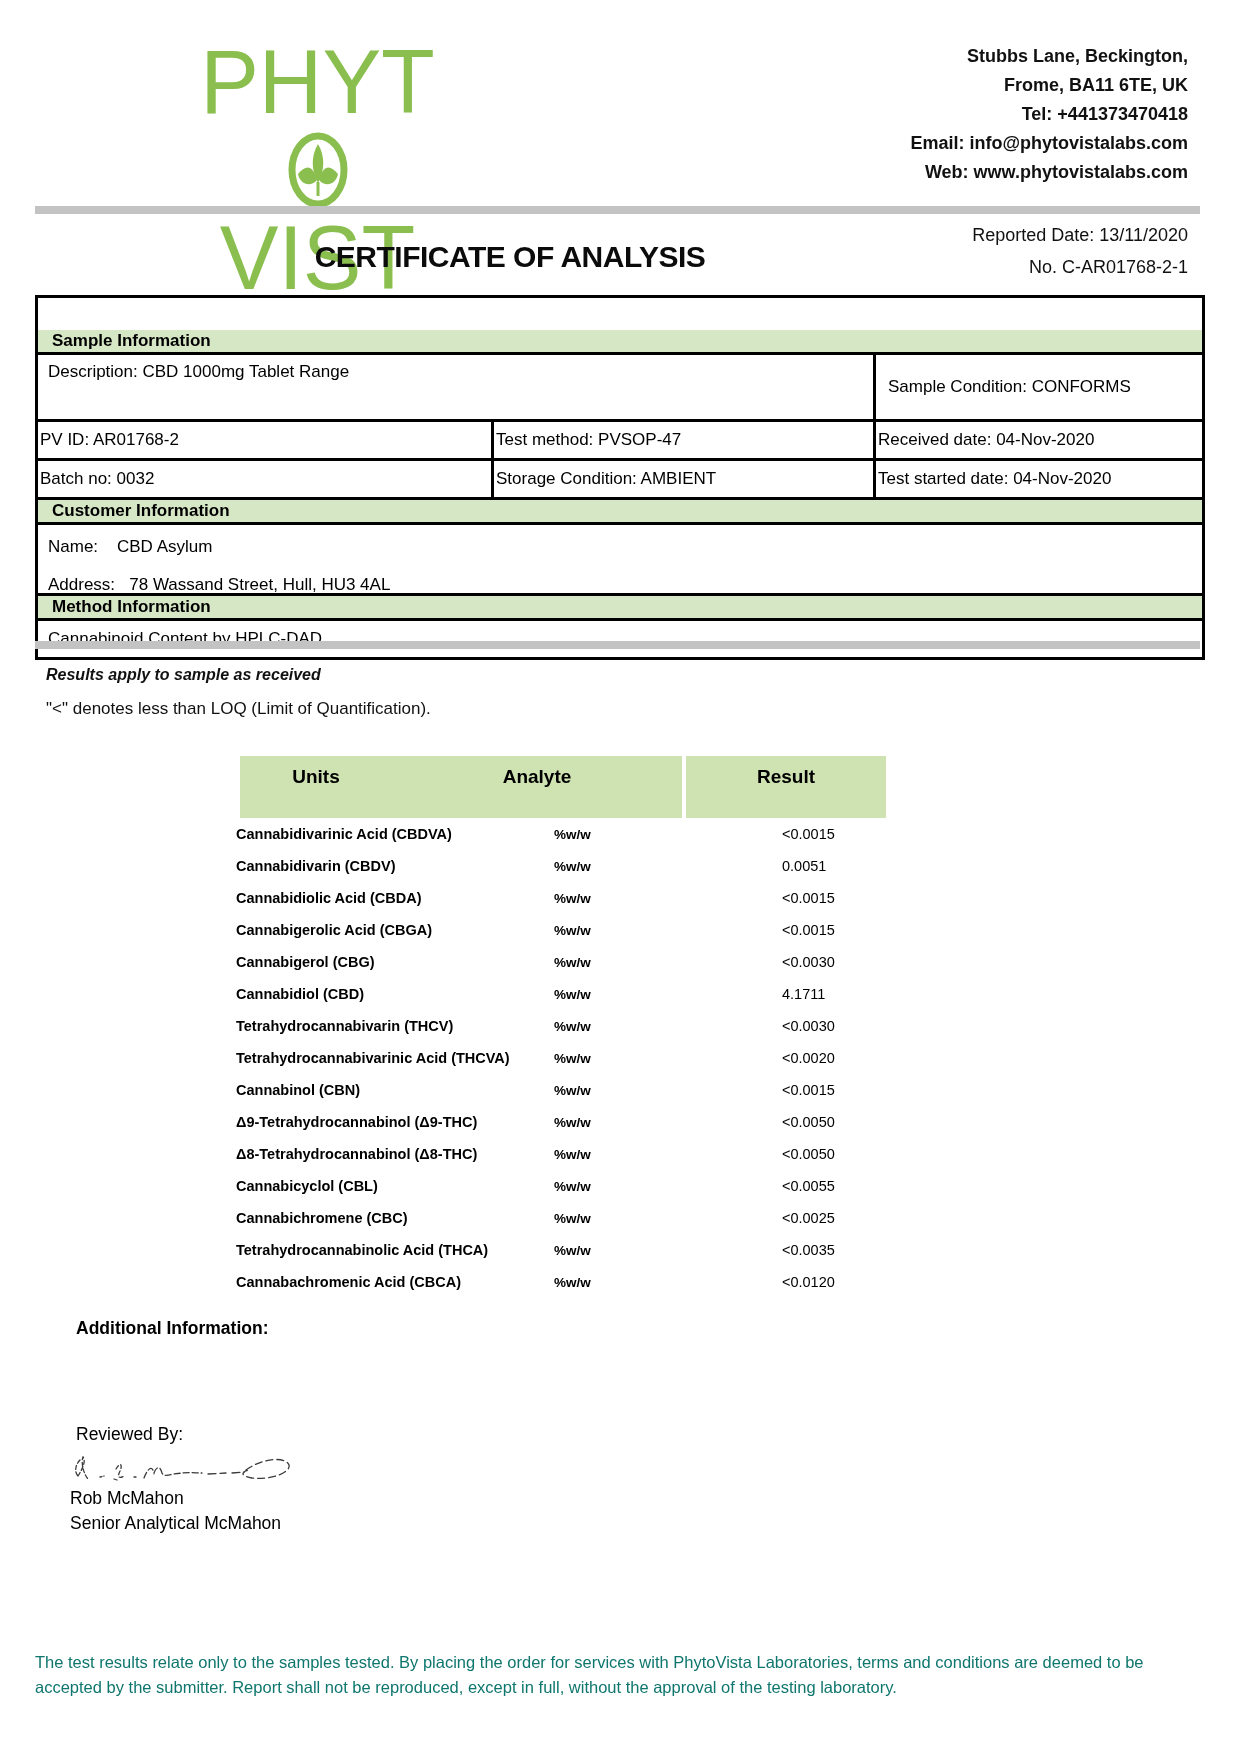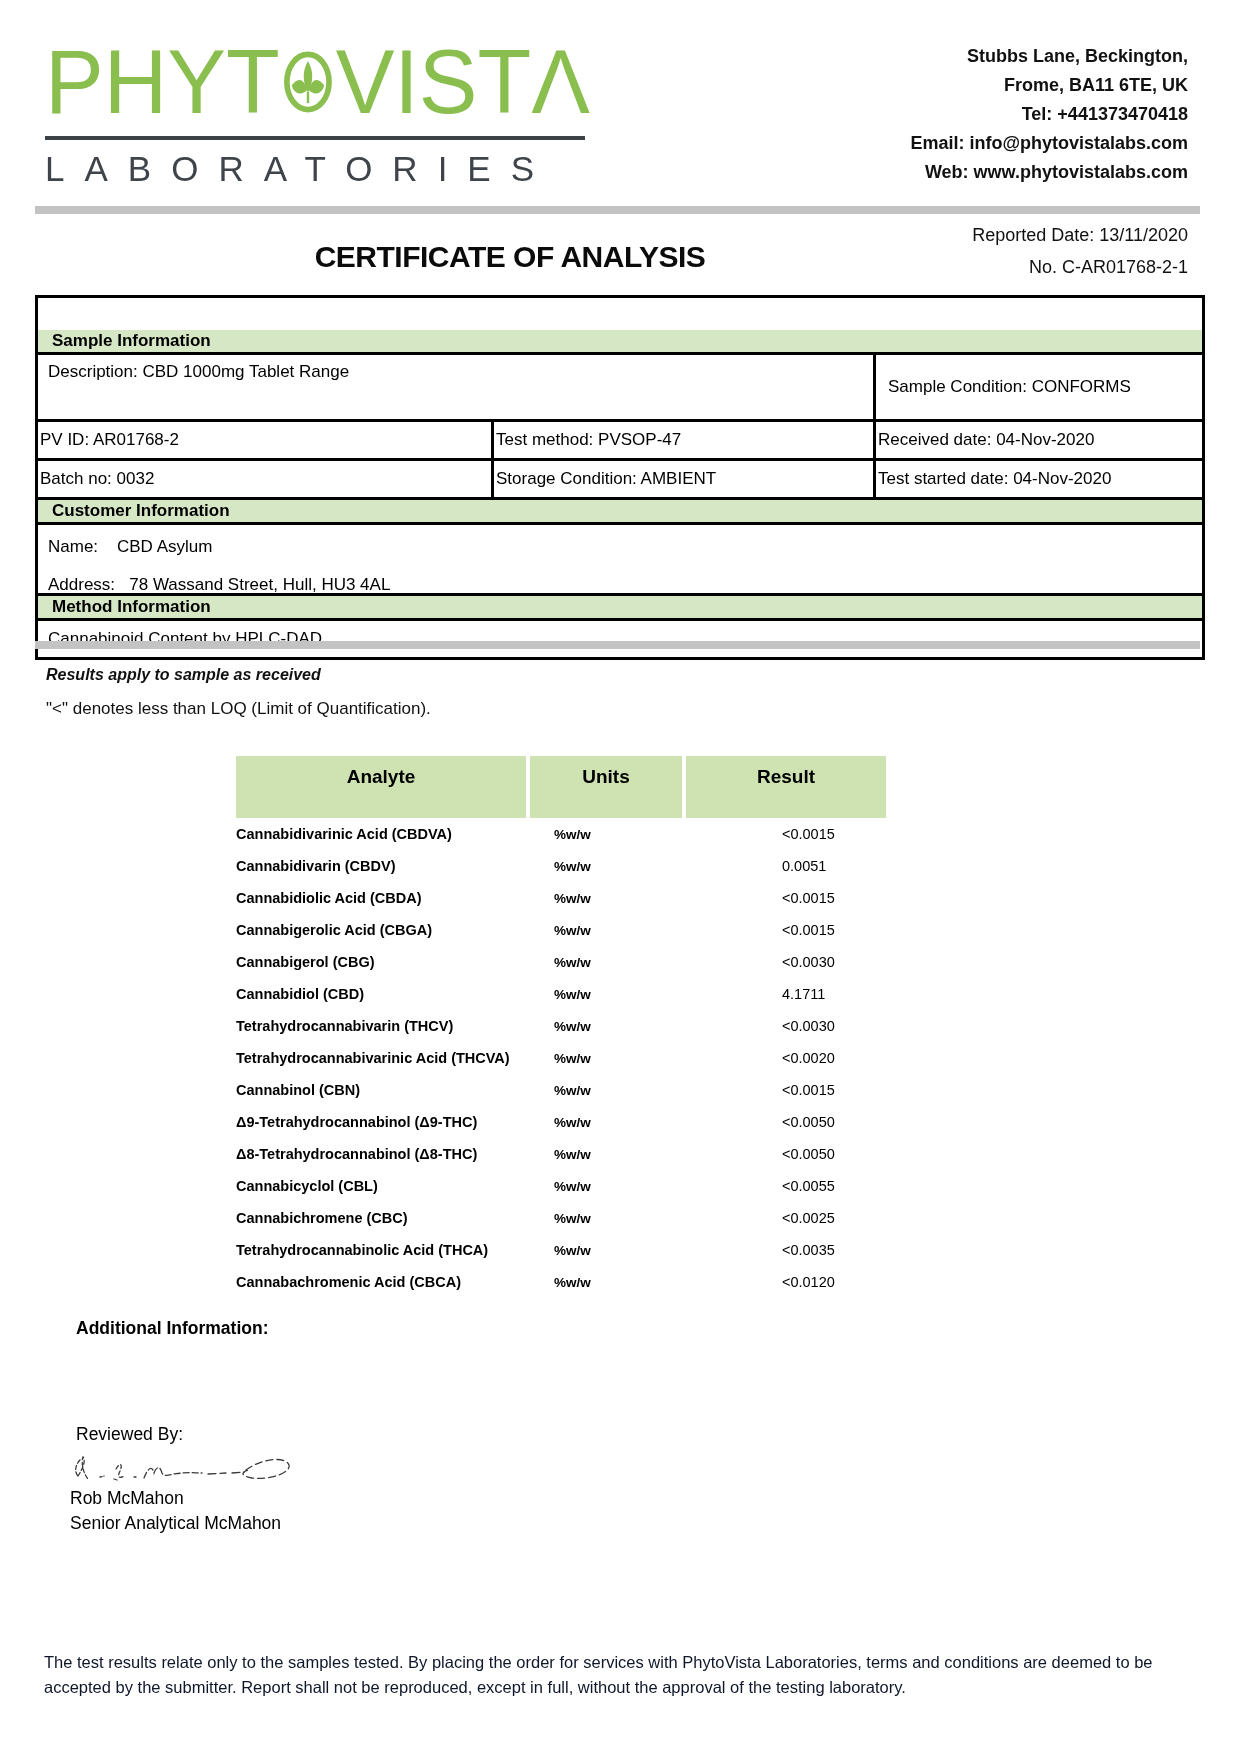--- a/index.html
+++ b/index.html
@@ -2,21 +2,21 @@
 <html><head>
 <meta charset="utf-8">
 <style>
   html,body { margin:0; padding:0; background:#ffffff; }
   .page {
     position:relative; width:1240px; height:1752px; background:#ffffff;
     font-family:"Liberation Sans", sans-serif; color:#000; overflow:hidden;
   }
   
   .logo-block { position:absolute; left:45px; top:34px; width:545px; }
-  .logo-line1 { display:flex; align-items:center; color:#8abf4f; font-size:88px; font-weight:400; line-height:96px; letter-spacing:0px; }
+  .logo-line1 { display:flex; align-items:center; color:#8abf4f; font-size:88px; font-weight:400; line-height:96px; letter-spacing:0px;flex-direction:column; }
   .logo-line1 span { display:block; transform:scaleY(1.04); }
   .leaf-o { margin:0 2px; }
   .logo-rule { height:4px; background:#3d4247; margin-top:6px; width:540px; }
   .logo-line2 { margin-top:9px; font-size:35px; color:#3f444a; letter-spacing:20px; font-weight:400; white-space:nowrap; }
   .contact { position:absolute; top:42px; right:52px; text-align:right; font-size:18px; line-height:29px; color:#111;font-weight:bold; }
   
   .gray-bar { position:absolute; left:35px; width:1165px; height:8px; background:#c3c3c3; }
   .bar1 { top:206px; } .bar2 { top:641px; }
   
   .report-meta { position:absolute; top:219px; right:52px; text-align:right; font-size:18px; line-height:32px; color:#111; }
@@ -50,21 +50,21 @@
   .rt-row { height:32px; display:flex; align-items:center; }
   .rt-analyte { width:294px; font-weight:700; font-size:14.5px; }
   .rt-units { width:156px; font-weight:700; font-size:13.5px; padding-left:24px; box-sizing:border-box; }
   .rt-result { flex:1; font-size:14.5px; padding-left:96px; box-sizing:border-box; }
   
   .add-info { position:absolute; left:76px; top:1318px; font-size:17.5px; font-weight:700; }
   .reviewed { position:absolute; left:76px; top:1424px; font-size:17.5px; }
   .signature { position:absolute; left:70px; top:1446px; }
   .sig-name { position:absolute; left:70px; top:1488px; font-size:17.5px; }
   .sig-title { position:absolute; left:70px; top:1513px; font-size:17.5px; }
-  .footer { position:absolute; left:44px; top:1650px; width:1178px; font-size:16.5px; line-height:24.5px; color:#0f172a; }
+  .footer { position:absolute; left:35px; top:1650px; width:1178px; font-size:16.5px; line-height:24.5px; color:#0f766e; }
 </style>
 </head>
 <body>
 
 <div class="page">
 
   <div class="logo-block">
     <div class="logo-line1">
       <span>PHYT</span>
       <svg class="leaf-o" width="64" height="80" viewBox="0 0 64 80">
@@ -122,22 +122,22 @@
     <div class="sec-bar">Method Information</div>
     <div class="method-row">Cannabinoid Content by HPLC-DAD</div>
   </div>
 
   <div class="gray-bar bar2"></div>
 
   <div class="note-italic">Results apply to sample as received</div>
   <div class="note-loq">"&lt;" denotes less than LOQ (Limit of Quantification).</div>
 
   <div class="rt-header">
+    <div class="rt-h units">Units</div>
     <div class="rt-h analyte">Analyte</div>
-    <div class="rt-h units">Units</div>
     <div class="rt-h result">Result</div>
   </div>
   <div class="rt-rows" id="rt-rows">
 
       <div class="rt-row">
         <div class="rt-analyte">Cannabidivarinic Acid (CBDVA)</div>
         <div class="rt-units">%w/w</div>
         <div class="rt-result">&lt;0.0015</div>
       </div>
 

